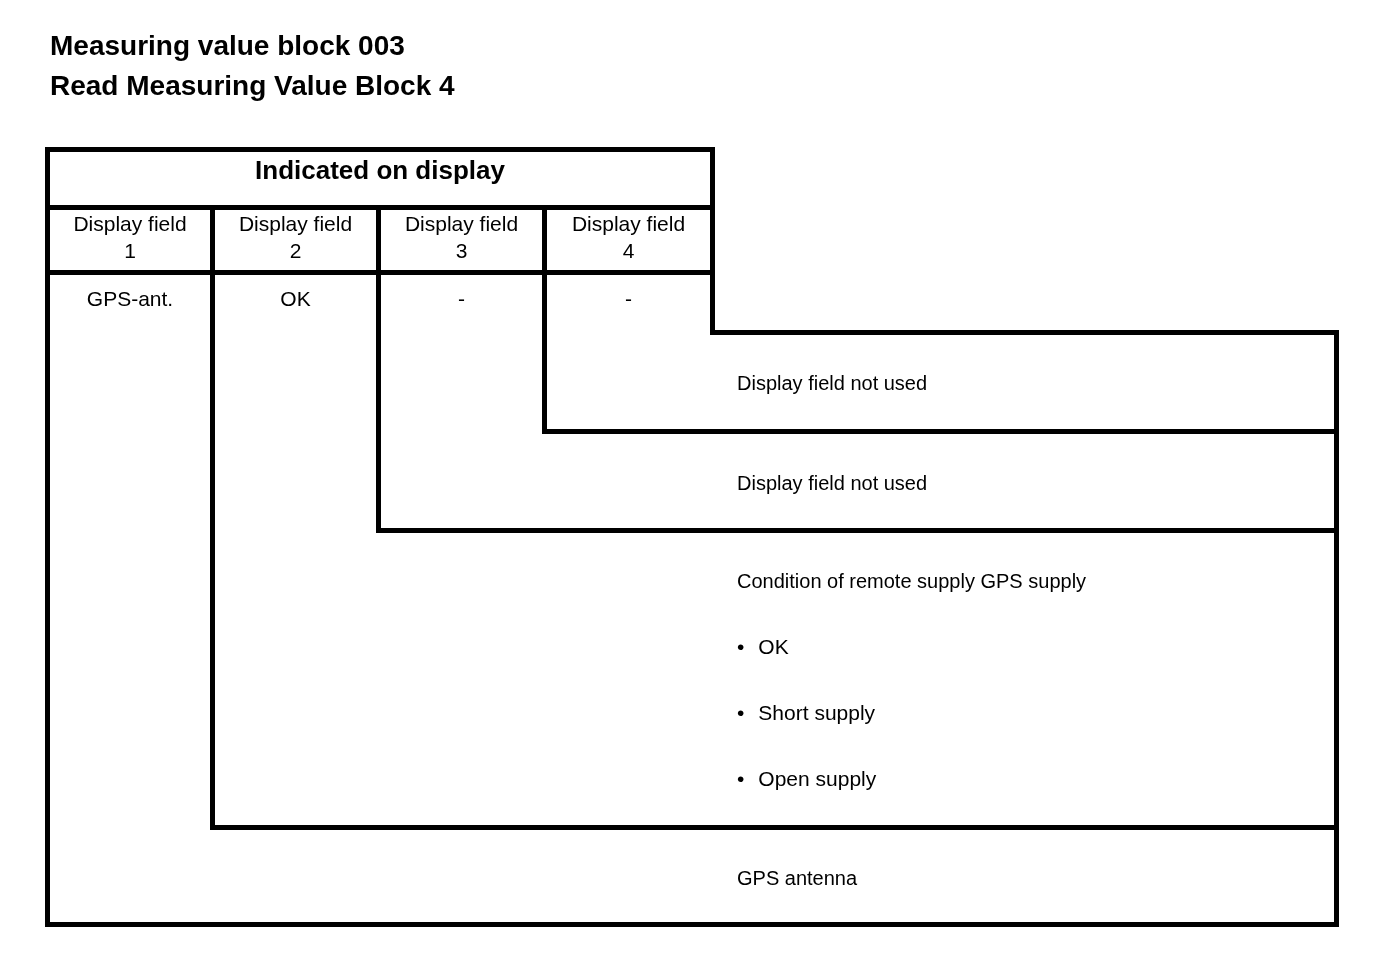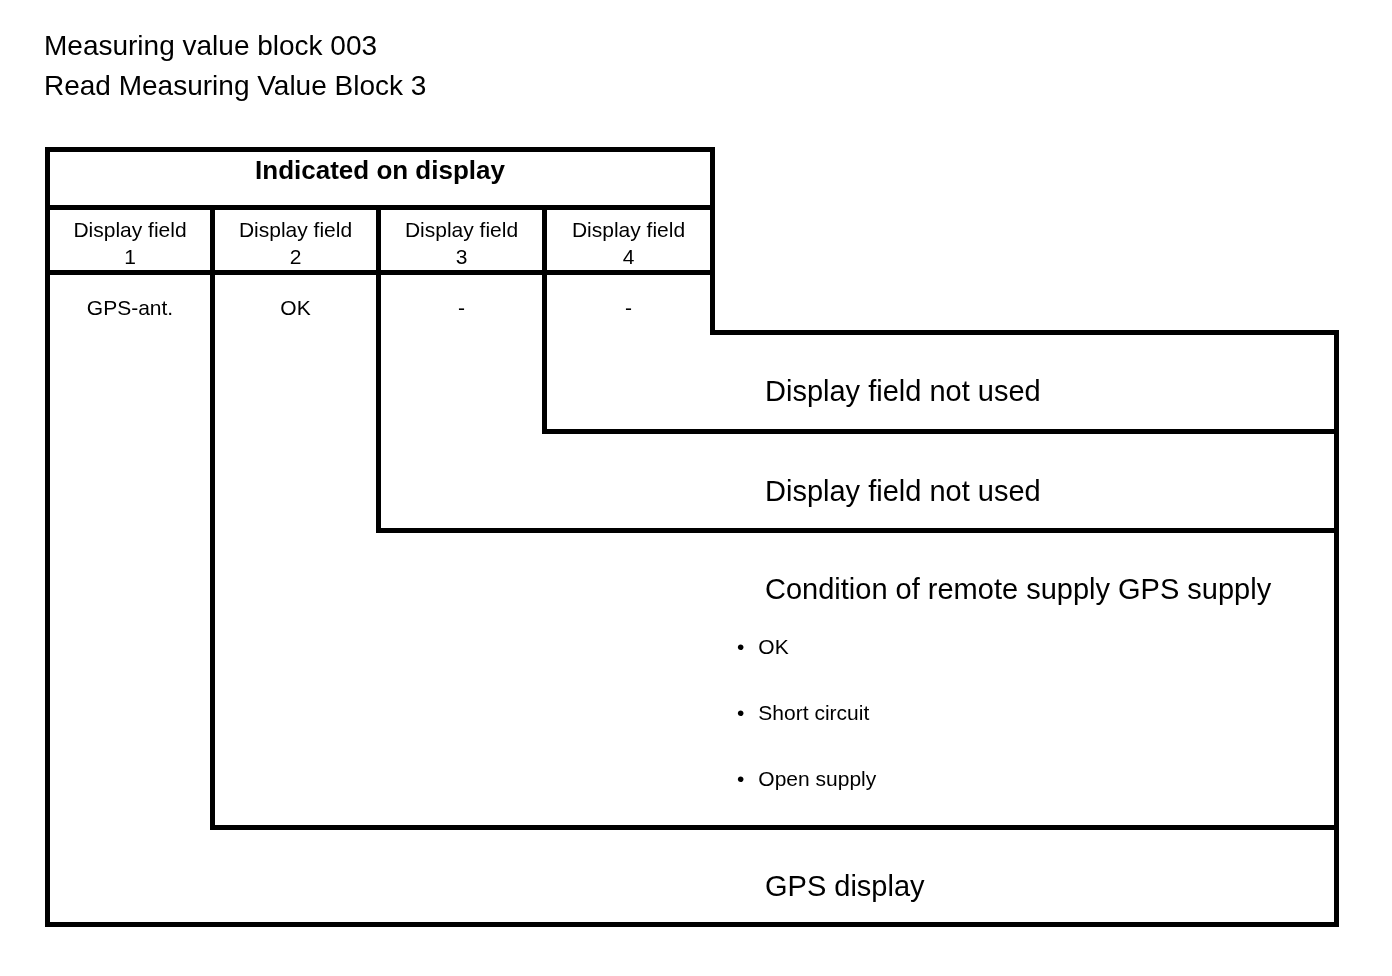--- a/index.html
+++ b/index.html
@@ -14,52 +14,51 @@
     background: #ffffff;
     color: #000000;
     font-family: "Liberation Sans", sans-serif;
     overflow: hidden;
   }
   .hl { position: absolute; height: 5px; background: #000000; }
   .vl { position: absolute; width: 5px; background: #000000; }
 
   .title-line {
     position: absolute;
-    left: 44px;
+    left: 50px;
     font-size: 28px;
-    font-weight: normal;
+    font-weight: bold;
     line-height: 40px;
     white-space: nowrap;
   }
   .band {
     position: absolute;
     display: flex;
     align-items: center;
     justify-content: center;
     font-size: 26px;
     font-weight: bold;
     text-align: center;
   }
   .cell {
     position: absolute;
     display: flex;
     flex-direction: column;
     align-items: center;
-    justify-content: flex-end;
+    justify-content: flex-start;
     font-size: 21px;
     line-height: 27px;
     text-align: center;
   }
   .annot {
     position: absolute;
-    left: 765px;
-    font-size: 29px;
+    left: 737px;
+    font-size: 20px;
     line-height: 26px;
     white-space: nowrap;
-    margin-top: 8px;
   }
   .bullet-row {
     position: absolute;
     left: 737px;
     display: flex;
     align-items: center;
     font-size: 21px;
     line-height: 26px;
     white-space: nowrap;
   }
@@ -67,21 +66,21 @@
     font-size: 21px;
     margin-right: 14px;
   }
 </style>
 </head>
 <body>
 
 <div id="stage">
 
   <div class="title-line" style="top:26px;">Measuring value block 003</div>
-  <div class="title-line" style="top:66px;">Read Measuring Value Block 3</div>
+  <div class="title-line" style="top:66px;">Read Measuring Value Block 4</div>
 
   <div class="hl" style="left:45px;  top:147px; width:670px;"></div>
   <div class="hl" style="left:45px;  top:205px; width:670px;"></div>
   <div class="hl" style="left:45px;  top:270px; width:670px;"></div>
 
   <div class="hl" style="left:710px; top:330px; width:629px;"></div>
   <div class="hl" style="left:542px; top:429px; width:797px;"></div>
   <div class="hl" style="left:376px; top:528px; width:963px;"></div>
   <div class="hl" style="left:210px; top:825px; width:1129px;"></div>
   <div class="hl" style="left:45px;  top:922px; width:1294px;"></div>
@@ -120,22 +119,22 @@
   <div class="annot" style="top:370px;">Display field not used</div>
   <div class="annot" style="top:470px;">Display field not used</div>
   <div class="annot" style="top:568px;">Condition of remote supply GPS supply</div>
 
   <div class="bullet-row" style="top:634px;">
     <span class="bullet-glyph">•</span>
     <span>OK</span>
   </div>
   <div class="bullet-row" style="top:700px;">
     <span class="bullet-glyph">•</span>
-    <span>Short circuit</span>
+    <span>Short supply</span>
   </div>
   <div class="bullet-row" style="top:766px;">
     <span class="bullet-glyph">•</span>
     <span>Open supply</span>
   </div>
 
-  <div class="annot" style="top:865px;">GPS display</div>
+  <div class="annot" style="top:865px;">GPS antenna</div>
 
 </div>
 
 </body></html>

